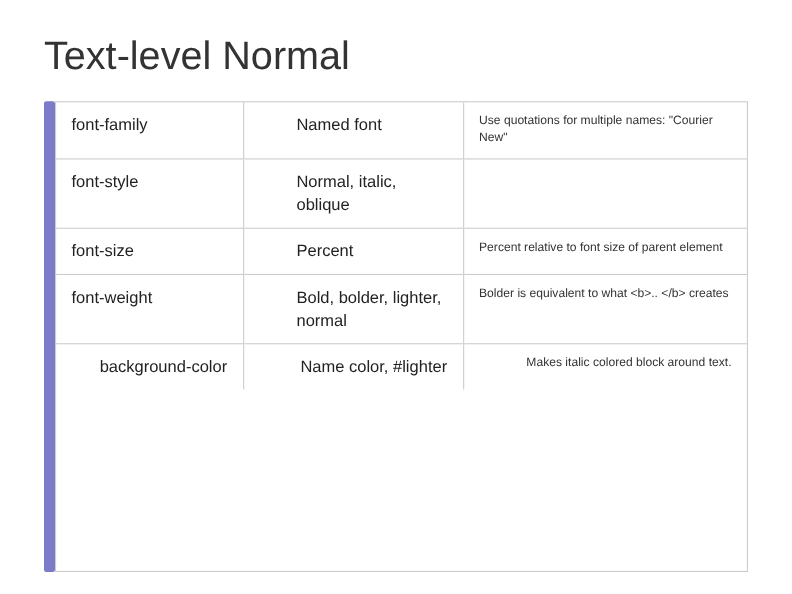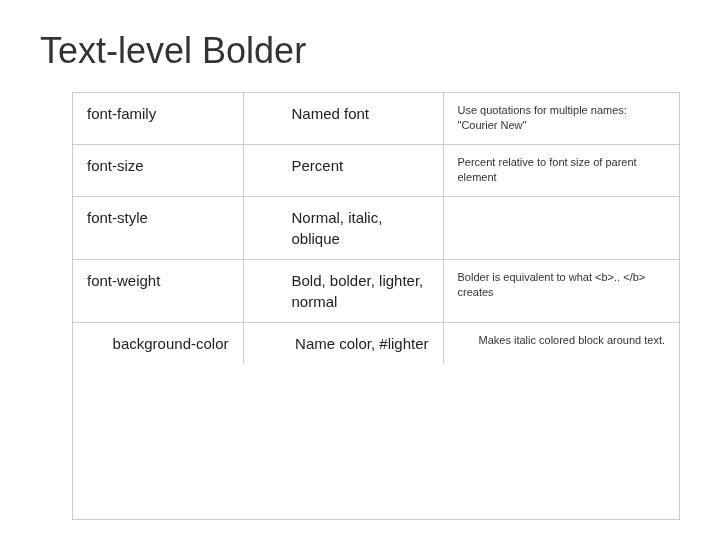--- a/index.html
+++ b/index.html
@@ -26,23 +26,22 @@
 
     .page-title {
       font-size: 36px;
       font-weight: normal;
       color: #333333;
       margin-bottom: 20px;
     }
 
     .content-area {
       display: flex;
-      flex-direction: column;
+      flex-direction: row;
       flex: 1;
-      margin-left: 32px;
     }
 
     .left-accent {
       width: 10px;
       background: #7b7bc8;
       border-radius: 2px;
       flex-shrink: 0;
     }
 
     .table-wrapper {
@@ -90,40 +89,40 @@
 
     table td:nth-child(3) {
       font-size: 11px;
       color: #333333;
     }
   </style>
 </head>
 <body>
 
 <div class="page-container">
-  <h1 class="page-title">Text-level Bolder</h1>
+  <h1 class="page-title">Text-level Normal</h1>
   <div class="content-area">
     <div class="left-accent"></div>
     <div class="table-wrapper">
       <table>
         <tbody id="table-body">
         <tr>
               <td>font-family</td>
               <td>Named font</td>
               <td>Use quotations for multiple names: "Courier New"</td>
             </tr>
             <tr>
+              <td>font-style</td>
+              <td>Normal, italic, oblique</td>
+              <td></td>
+            </tr>
+            <tr>
               <td>font-size</td>
               <td>Percent</td>
               <td>Percent relative to font size of parent element</td>
-            </tr>
-            <tr>
-              <td>font-style</td>
-              <td>Normal, italic, oblique</td>
-              <td></td>
             </tr>
             <tr>
               <td>font-weight</td>
               <td>Bold, bolder, lighter, normal</td>
               <td>Bolder is equivalent to what &lt;b&gt;.. &lt;/b&gt; creates</td>
             </tr>
             <tr>
               <td>background-color</td>
               <td>Name color, #lighter</td>
               <td>Makes italic colored block around text.</td>

